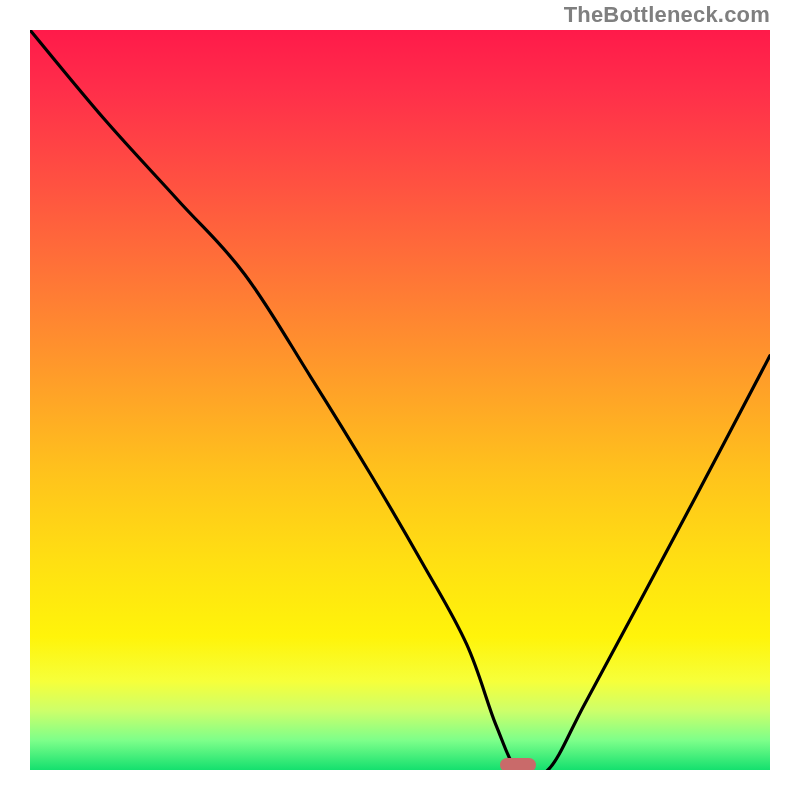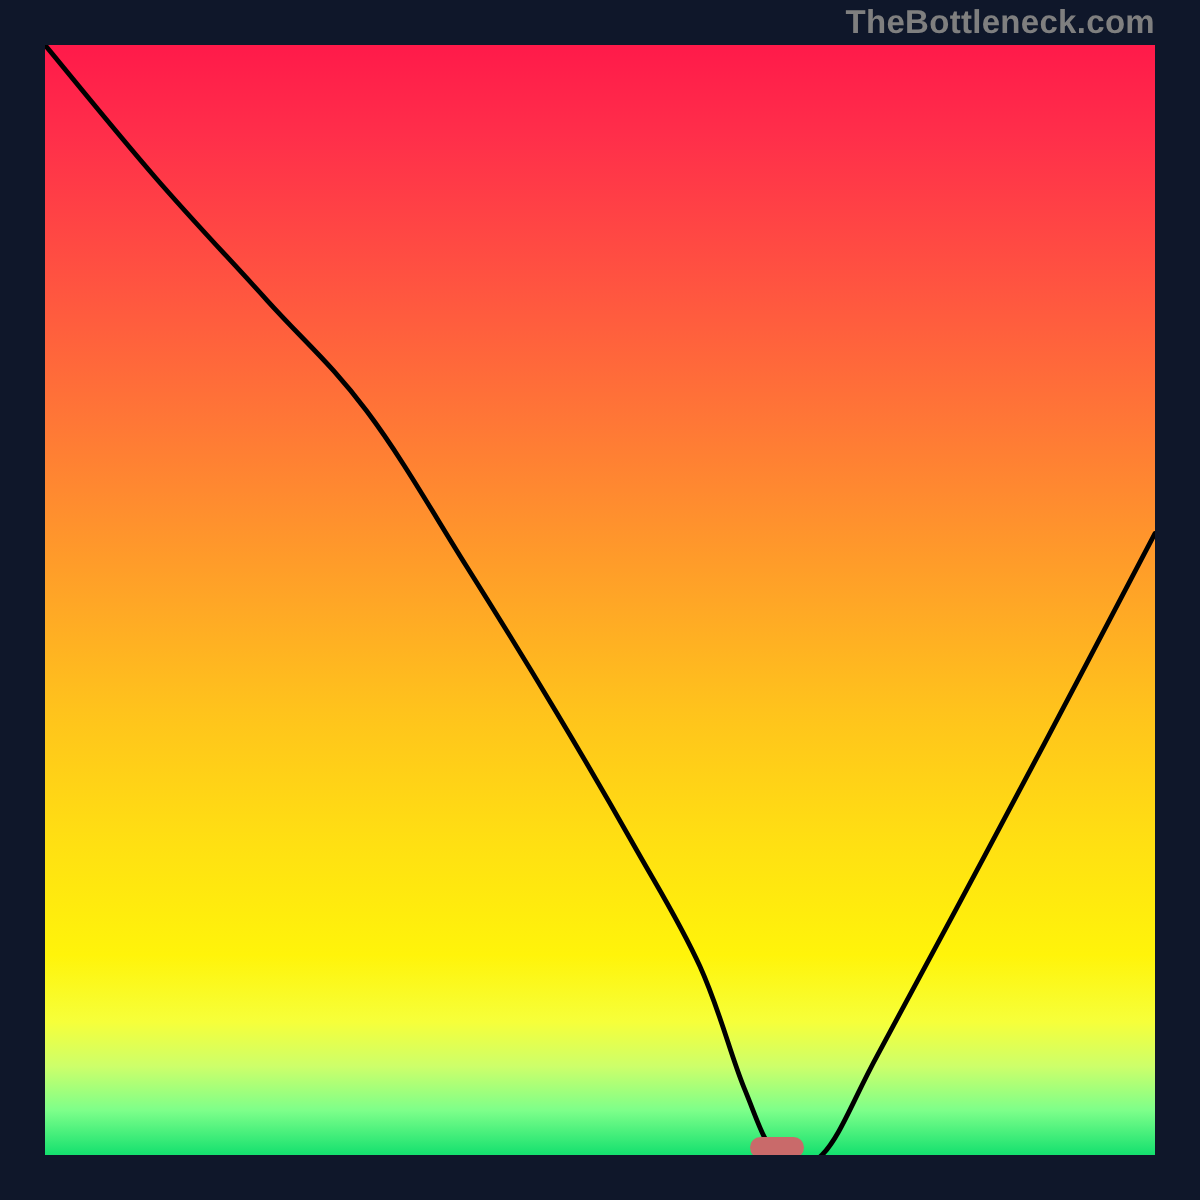--- a/index.html
+++ b/index.html
@@ -7,21 +7,21 @@
     padding: 0;
     width: 800px;
     height: 800px;
     background: #000000;
     overflow: hidden;
   }
   .frame {
     position: relative;
     width: 800px;
     height: 800px;
-    background: #0f172a;
+    background: #ffffff;
   }
   .plot-area {
     position: absolute;
     left: 30px;
     top: 30px;
     width: 740px;
     height: 740px;
     overflow: hidden;
   }
   .gradient {

